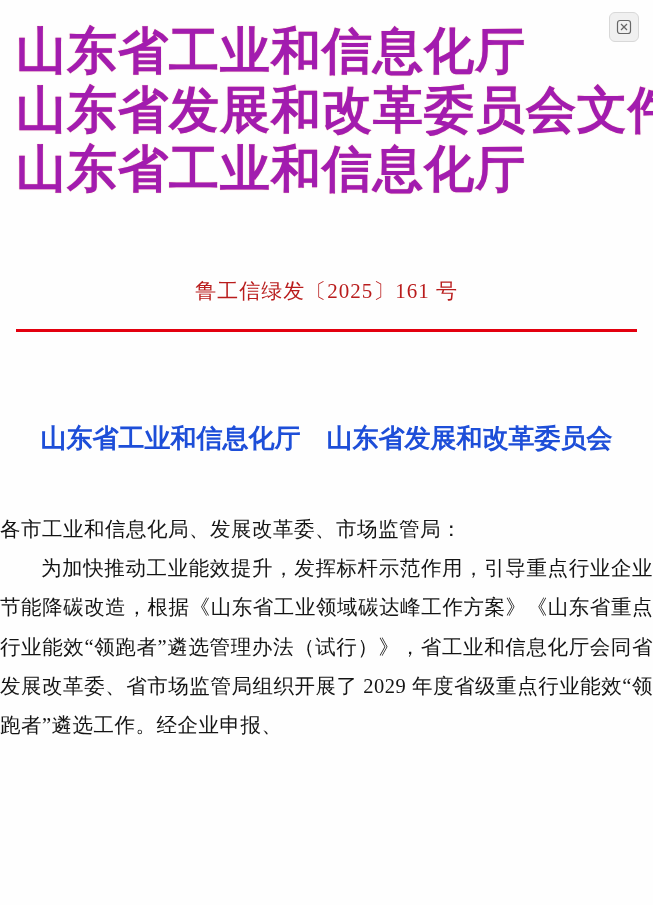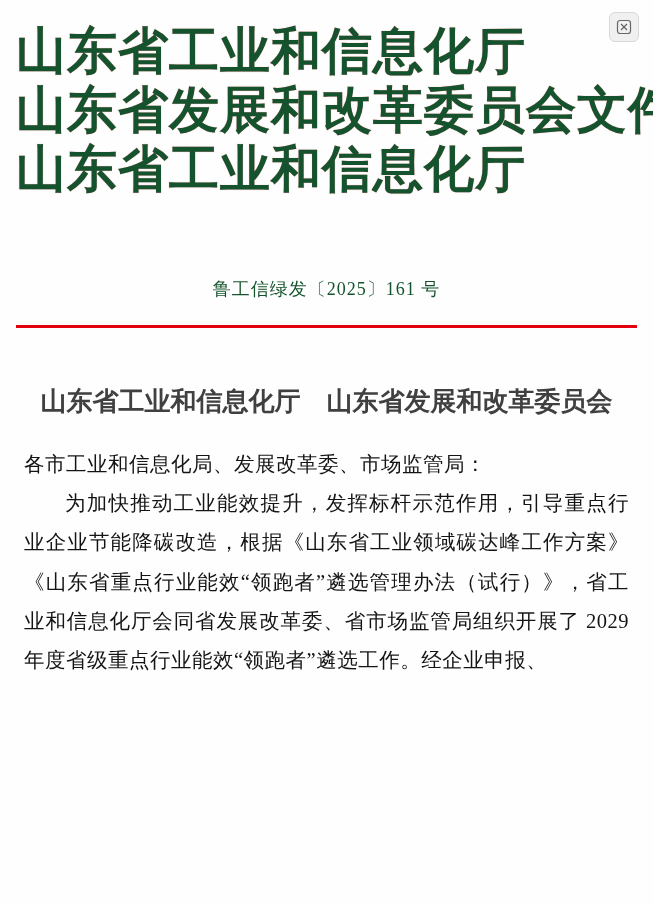--- a/index.html
+++ b/index.html
@@ -38,67 +38,67 @@
     color: #555;
     cursor: pointer;
   }
   .close-btn svg { display: block; }
 
   
   .masthead {
     padding: 22px 16px 0 16px;
   }
   .masthead-line {
-    color: #14532d;
+    color: #a21caf;
     font-family: "Liberation Serif", serif;
     font-weight: bold;
     letter-spacing: 1px;
     line-height: 1.18;
     white-space: nowrap;
     text-shadow: 0 0 1px rgba(227,0,15,0.45);
   }
   .ml1 { font-size: 50px; }
   .ml2 { font-size: 50px; }
   .ml3 { font-size: 50px; }
 
   
   .doc-number {
     margin-top: 78px;
     text-align: center;
-    font-size: 18px;
-    color: #14532d;
+    font-size: 21px;
+    color: #b91c1c;
     letter-spacing: 1px;
     font-family: "Liberation Serif", serif;
   }
 
   
   .red-rule {
     margin: 24px 16px 0 16px;
     height: 3px;
     background: #e3000f;
   }
 
   
   .title-block {
-    margin-top: 51px;
+    margin-top: 84px;
     text-align: center;
-    color: #404040;
+    color: #1d4ed8;
     font-weight: bold;
     font-size: 27px;
     line-height: 1.75;
     letter-spacing: 1px;
     padding: 0 16px;
   }
   .title-line { white-space: nowrap; }
   .title-line.wide { letter-spacing: 0px; font-size: 26px; }
 
   
   .body-block {
-    margin-top: 20px;
-    padding: 0 24px;
+    margin-top: 48px;
+    padding: 0 0;
     font-size: 20.5px;
     line-height: 1.92;
     color: #141414;
     letter-spacing: 0.5px;
   }
   .salutation { margin-bottom: 0; }
   .para { text-indent: 2em; text-align: justify; }
 </style>
 </head>
 <body>

